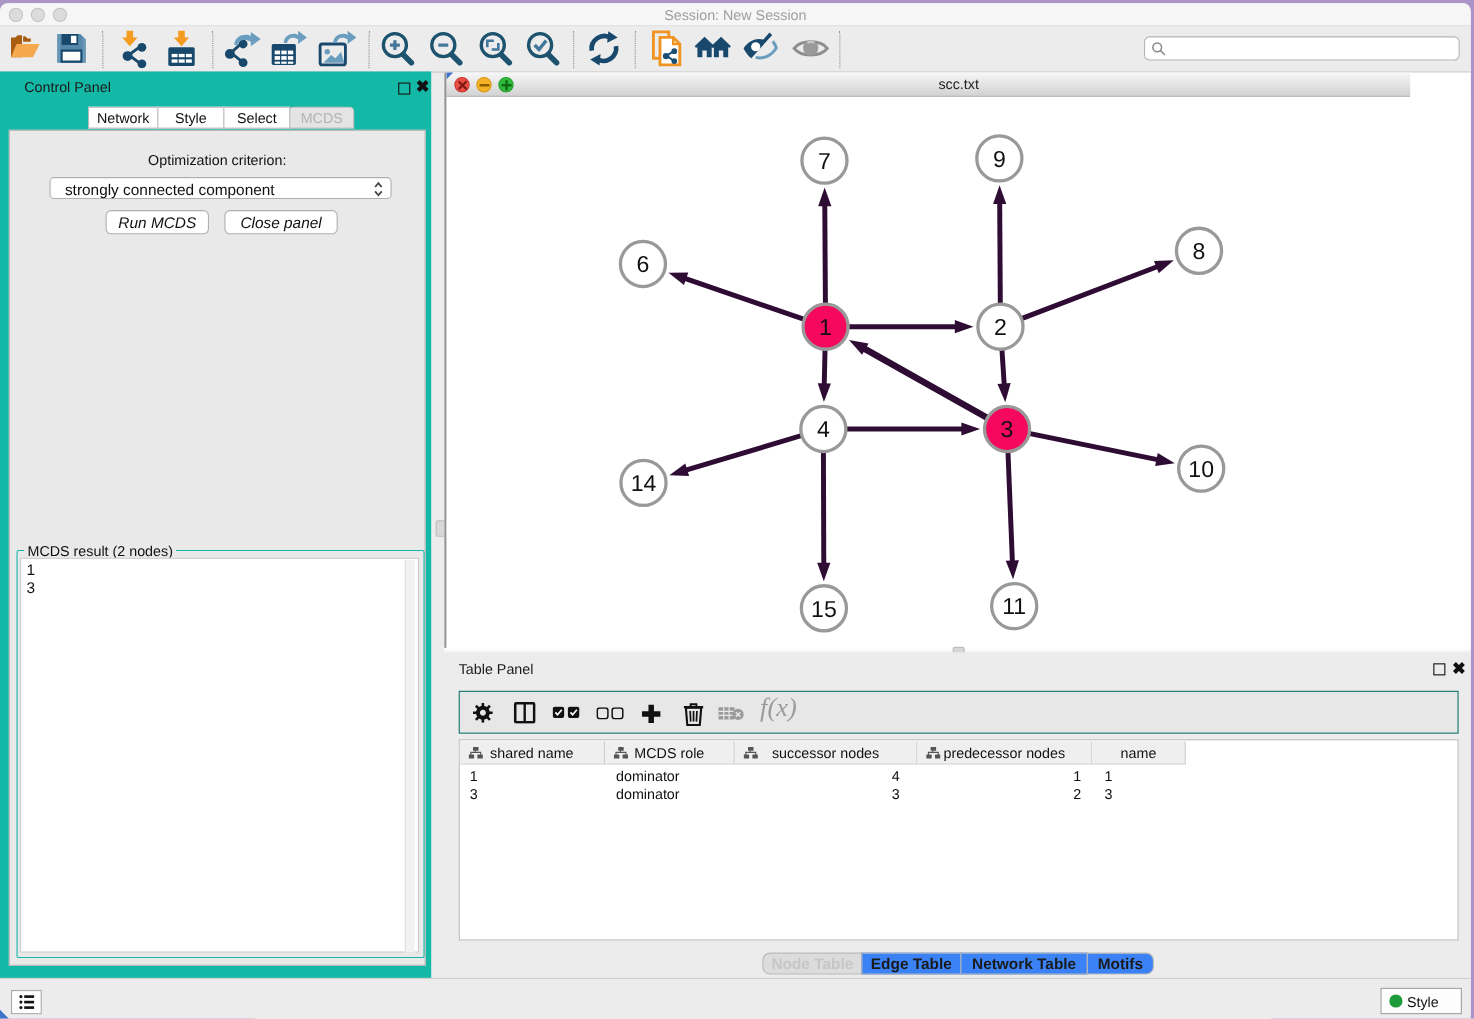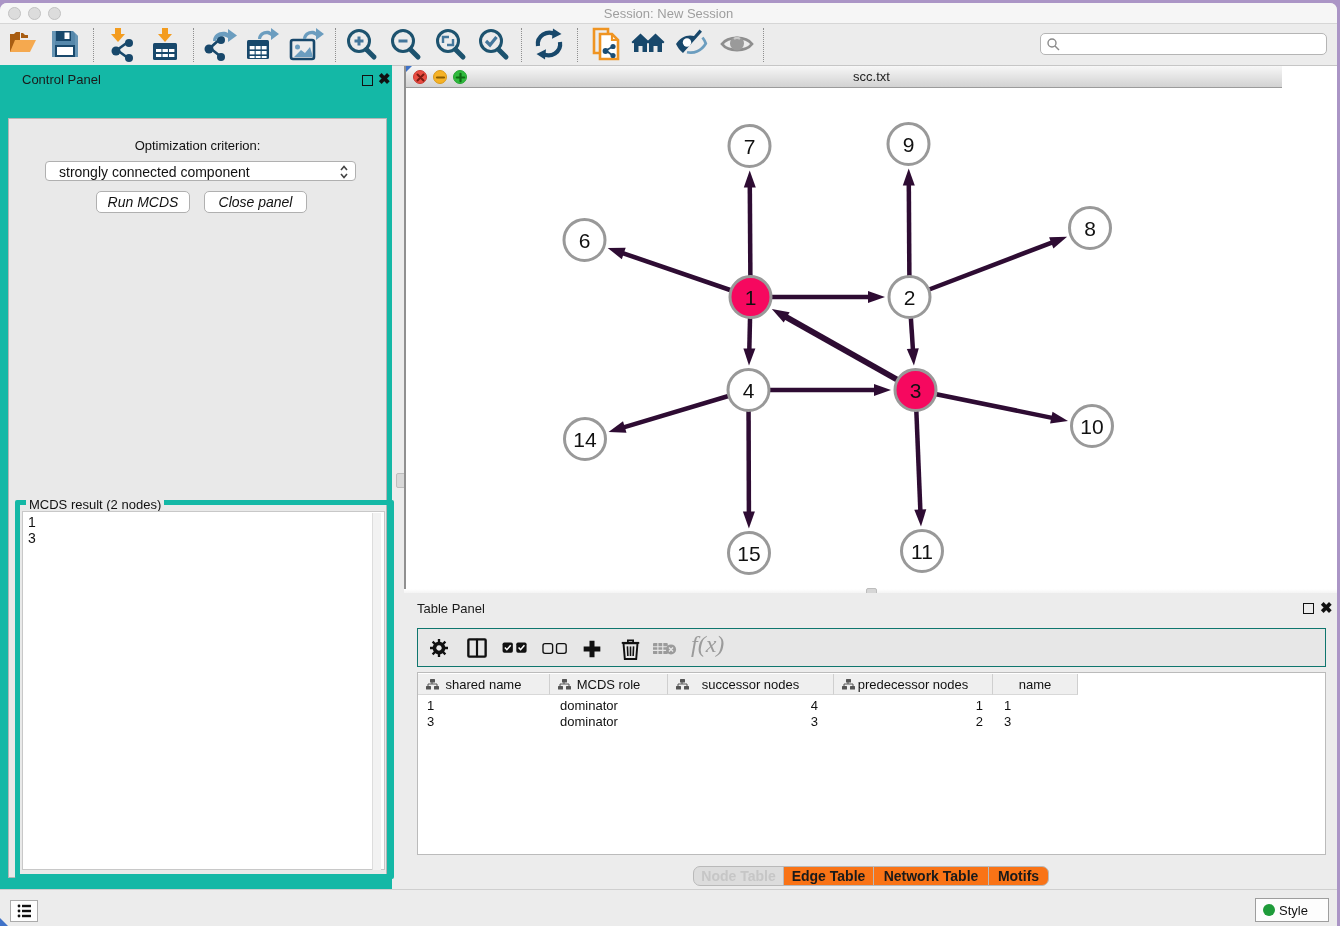--- a/index.html
+++ b/index.html
@@ -12,35 +12,35 @@
 .tdiv{position:absolute;top:4px;height:34px;width:0;border-left:1px dotted #8f8f8f;}
 .ticon{position:absolute;top:2px;}
 #search{position:absolute;left:1040px;top:9px;width:285px;height:20px;background:#fff;border:1px solid #b5b5b5;border-radius:5px;}
 
 #leftpanel{position:absolute;left:0;top:62px;width:392px;height:828px;background:#14b8a6;}
 .paneltitle{font-size:13px;color:#1a1a1a;}
 #cp-tabs{position:absolute;top:32px;left:0;width:392px;height:21px;}
 .cptab{position:absolute;top:0;height:20px;background:#fff;border:1px solid #b9b9b9;box-sizing:border-box;text-align:center;font-size:13px;color:#111;line-height:19px;}
 #cp-content{position:absolute;left:8px;top:53px;width:379px;height:760px;background:#e9e9e9;border:1px solid #b5b5b5;box-sizing:border-box;}
 .btn{position:absolute;background:#fff;border:1px solid #b0b0b0;border-radius:5px;box-sizing:border-box;text-align:center;font-size:14px;color:#111;font-style:italic;}
-#mcds-group{position:absolute;left:6px;top:381px;width:369px;height:369px;border:5px solid #14b8a6;border-radius:2px;}
+#mcds-group{position:absolute;left:6px;top:381px;width:369px;height:369px;border:1px solid #14b8a6;border-radius:2px;}
 #mcds-label{position:absolute;left:6px;top:-8px;background:#e9e9e9;padding:0 3px;font-size:13px;color:#111;}
 #mcds-white{position:absolute;left:2px;top:6px;width:363px;height:359px;background:#fff;border:1px solid #c8c8c8;box-sizing:border-box;}
 
 #netwin{position:absolute;left:404px;top:63px;width:933px;height:523px;background:#fff;border-left:2px solid #909090;box-sizing:border-box;}
 #nettitle{position:absolute;left:0;top:0;width:876px;height:21px;background:linear-gradient(#f7f7f7,#d2d2d2);border-bottom:1px solid #9b9b9b;}
 .mac{position:absolute;top:4px;width:12px;height:12px;border-radius:50%;}
 #netcanvas{position:absolute;left:0;top:22px;width:931px;height:501px;background:#fff;}
 
 #tablepanel{position:absolute;left:404px;top:590px;width:933px;height:300px;background:#ececec;}
 #tp-toolbar{position:absolute;left:13px;top:35px;width:909px;height:39px;background:#e7e7e7;border:1px solid #0f766e;box-sizing:border-box;}
 #tp-table{position:absolute;left:13px;top:79px;width:909px;height:183px;background:#fff;border:1px solid #bbb;box-sizing:border-box;}
 .th{position:absolute;top:1px;height:21px;background:#efefef;border-right:1px solid #cfcfcf;border-bottom:1px solid #d8d8d8;box-sizing:border-box;font-size:13px;color:#111;text-align:center;line-height:21px;}
 .td{position:absolute;font-size:13px;color:#111;height:16px;line-height:16px;}
-.btab{position:absolute;top:0;height:20px;background:#f97316;border:1px solid #b9b9b9;box-sizing:border-box;text-align:center;font-size:14px;font-weight:bold;color:#1a1a1a;line-height:19px;}
+.btab{position:absolute;top:0;height:20px;background:#3b82f6;border:1px solid #b9b9b9;box-sizing:border-box;text-align:center;font-size:14px;font-weight:bold;color:#1a1a1a;line-height:19px;}
 #statusbar{position:absolute;left:0;top:886px;width:1337px;height:33px;background:#ececec;border-top:1px solid #cfcfcf;}
 </style>
 </head>
 <body>
 <div id="app">
   <div id="titlebar">
     <div class="tl" style="left:8px;"></div>
     <div class="tl" style="left:28px;"></div>
     <div class="tl" style="left:48px;"></div>
     <div id="title-text">Session: New Session</div>
@@ -174,20 +174,26 @@
         <svg style="position:absolute;left:5px;top:3px;" width="15" height="15" viewBox="0 0 15 15">
           <circle cx="6" cy="6" r="4" fill="none" stroke="#8a8a8a" stroke-width="1.4"></circle>
           <path d="M9 9 L13 13" stroke="#8a8a8a" stroke-width="1.4"></path>
         </svg>
       </div>
   </div>
   <div id="leftpanel">
     <div class="paneltitle" style="position:absolute;left:22px;top:7px;">Control Panel</div>
     <div style="position:absolute;left:362px;top:10px;width:9px;height:9px;border:1.5px solid #111;"></div>
     <div style="position:absolute;left:378px;top:5px;font-size:15px;font-weight:bold;color:#111;">✖</div>
+    <div id="cp-tabs">
+      <div class="cptab" style="left:80px;width:64px;">Network</div>
+      <div class="cptab" style="left:143px;width:61px;">Style</div>
+      <div class="cptab" style="left:203px;width:61px;">Select</div>
+      <div class="cptab" style="left:263px;width:59px;background:#e4e4e4;color:#b4b4b4;border-color:#c2c2c2;border-radius:4px 4px 0 0;">MCDS</div>
+    </div>
     <div id="cp-content">
       <div style="position:absolute;left:0;top:19px;width:100%;text-align:center;font-size:13px;color:#111;">Optimization criterion:</div>
       <div style="position:absolute;left:36px;top:42px;width:311px;height:20px;background:#fff;border:1px solid #b0b0b0;border-radius:4px;box-sizing:border-box;padding-left:27px;">
         <span style="position:absolute;left:13px;top:2px;font-size:14px;color:#111;">strongly connected component</span>
         <svg style="position:absolute;right:6px;top:3px;" width="10" height="14" viewBox="0 0 10 14">
             <path d="M2 5 L5 1.5 L8 5" fill="none" stroke="#444" stroke-width="1.6"></path>
             <path d="M2 9 L5 12.5 L8 9" fill="none" stroke="#444" stroke-width="1.6"></path>
           </svg>
       </div>
       <div class="btn" style="left:87px;top:72px;width:94px;height:22px;line-height:21px;">Run MCDS</div>

